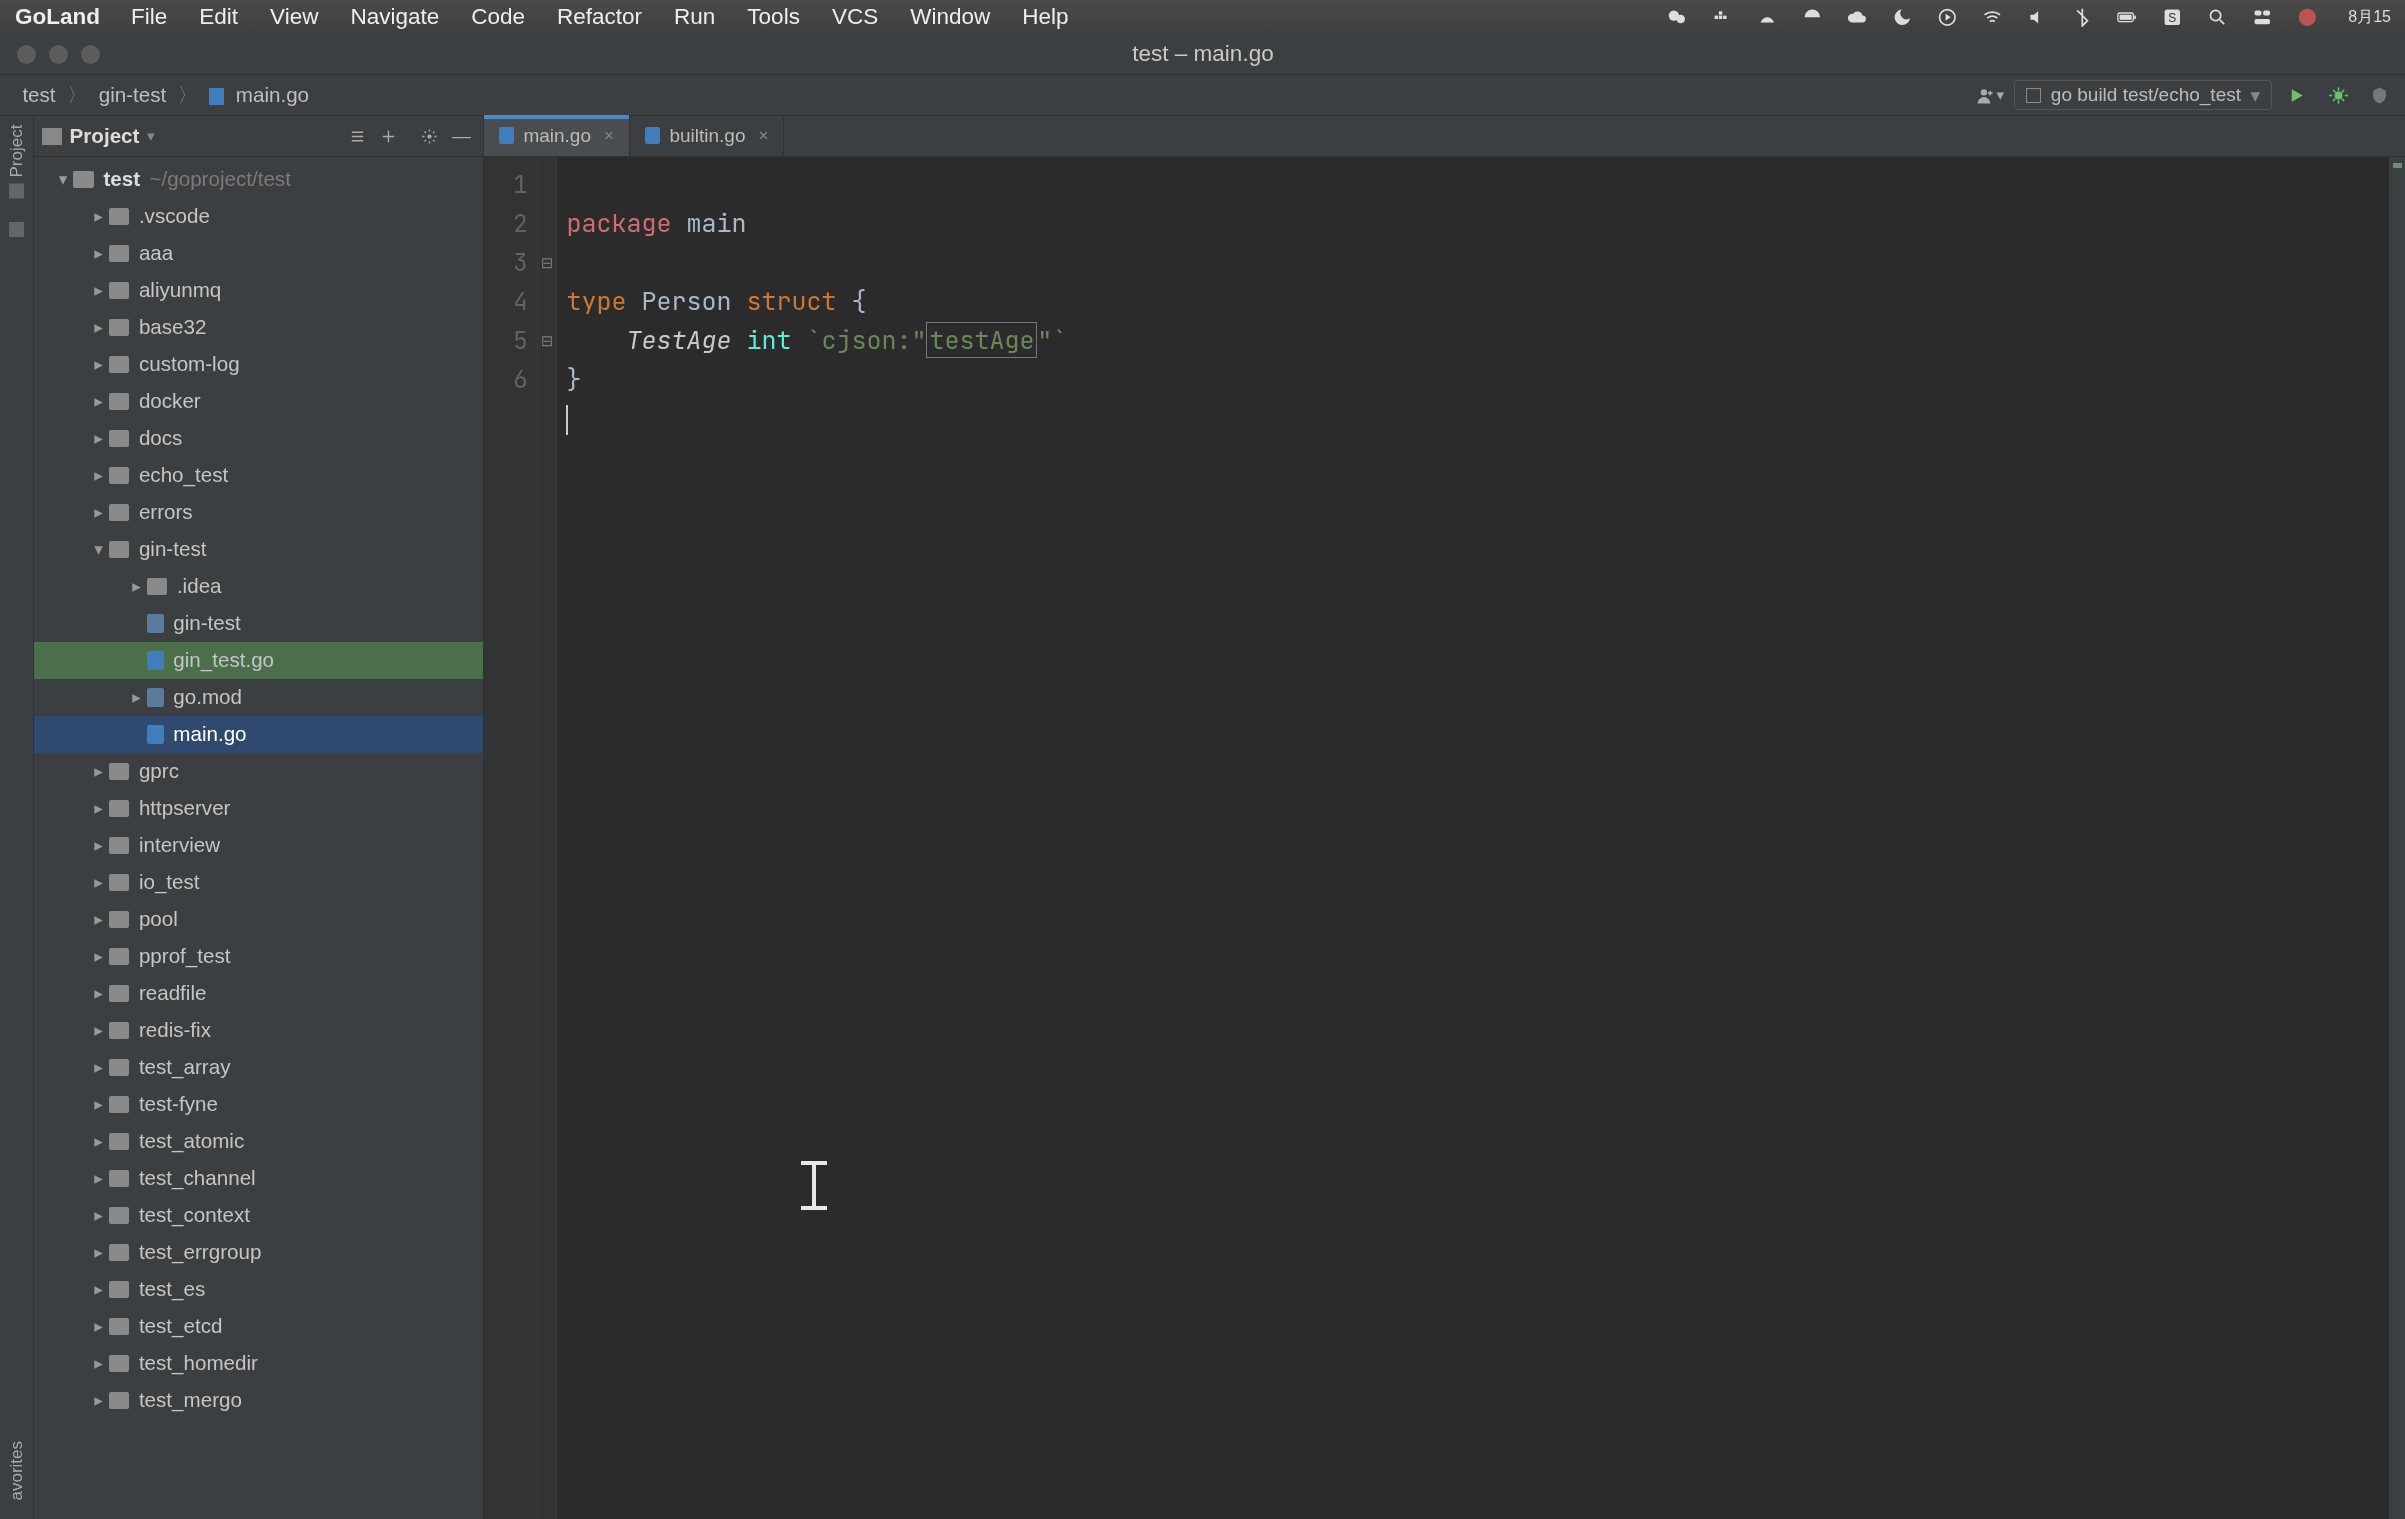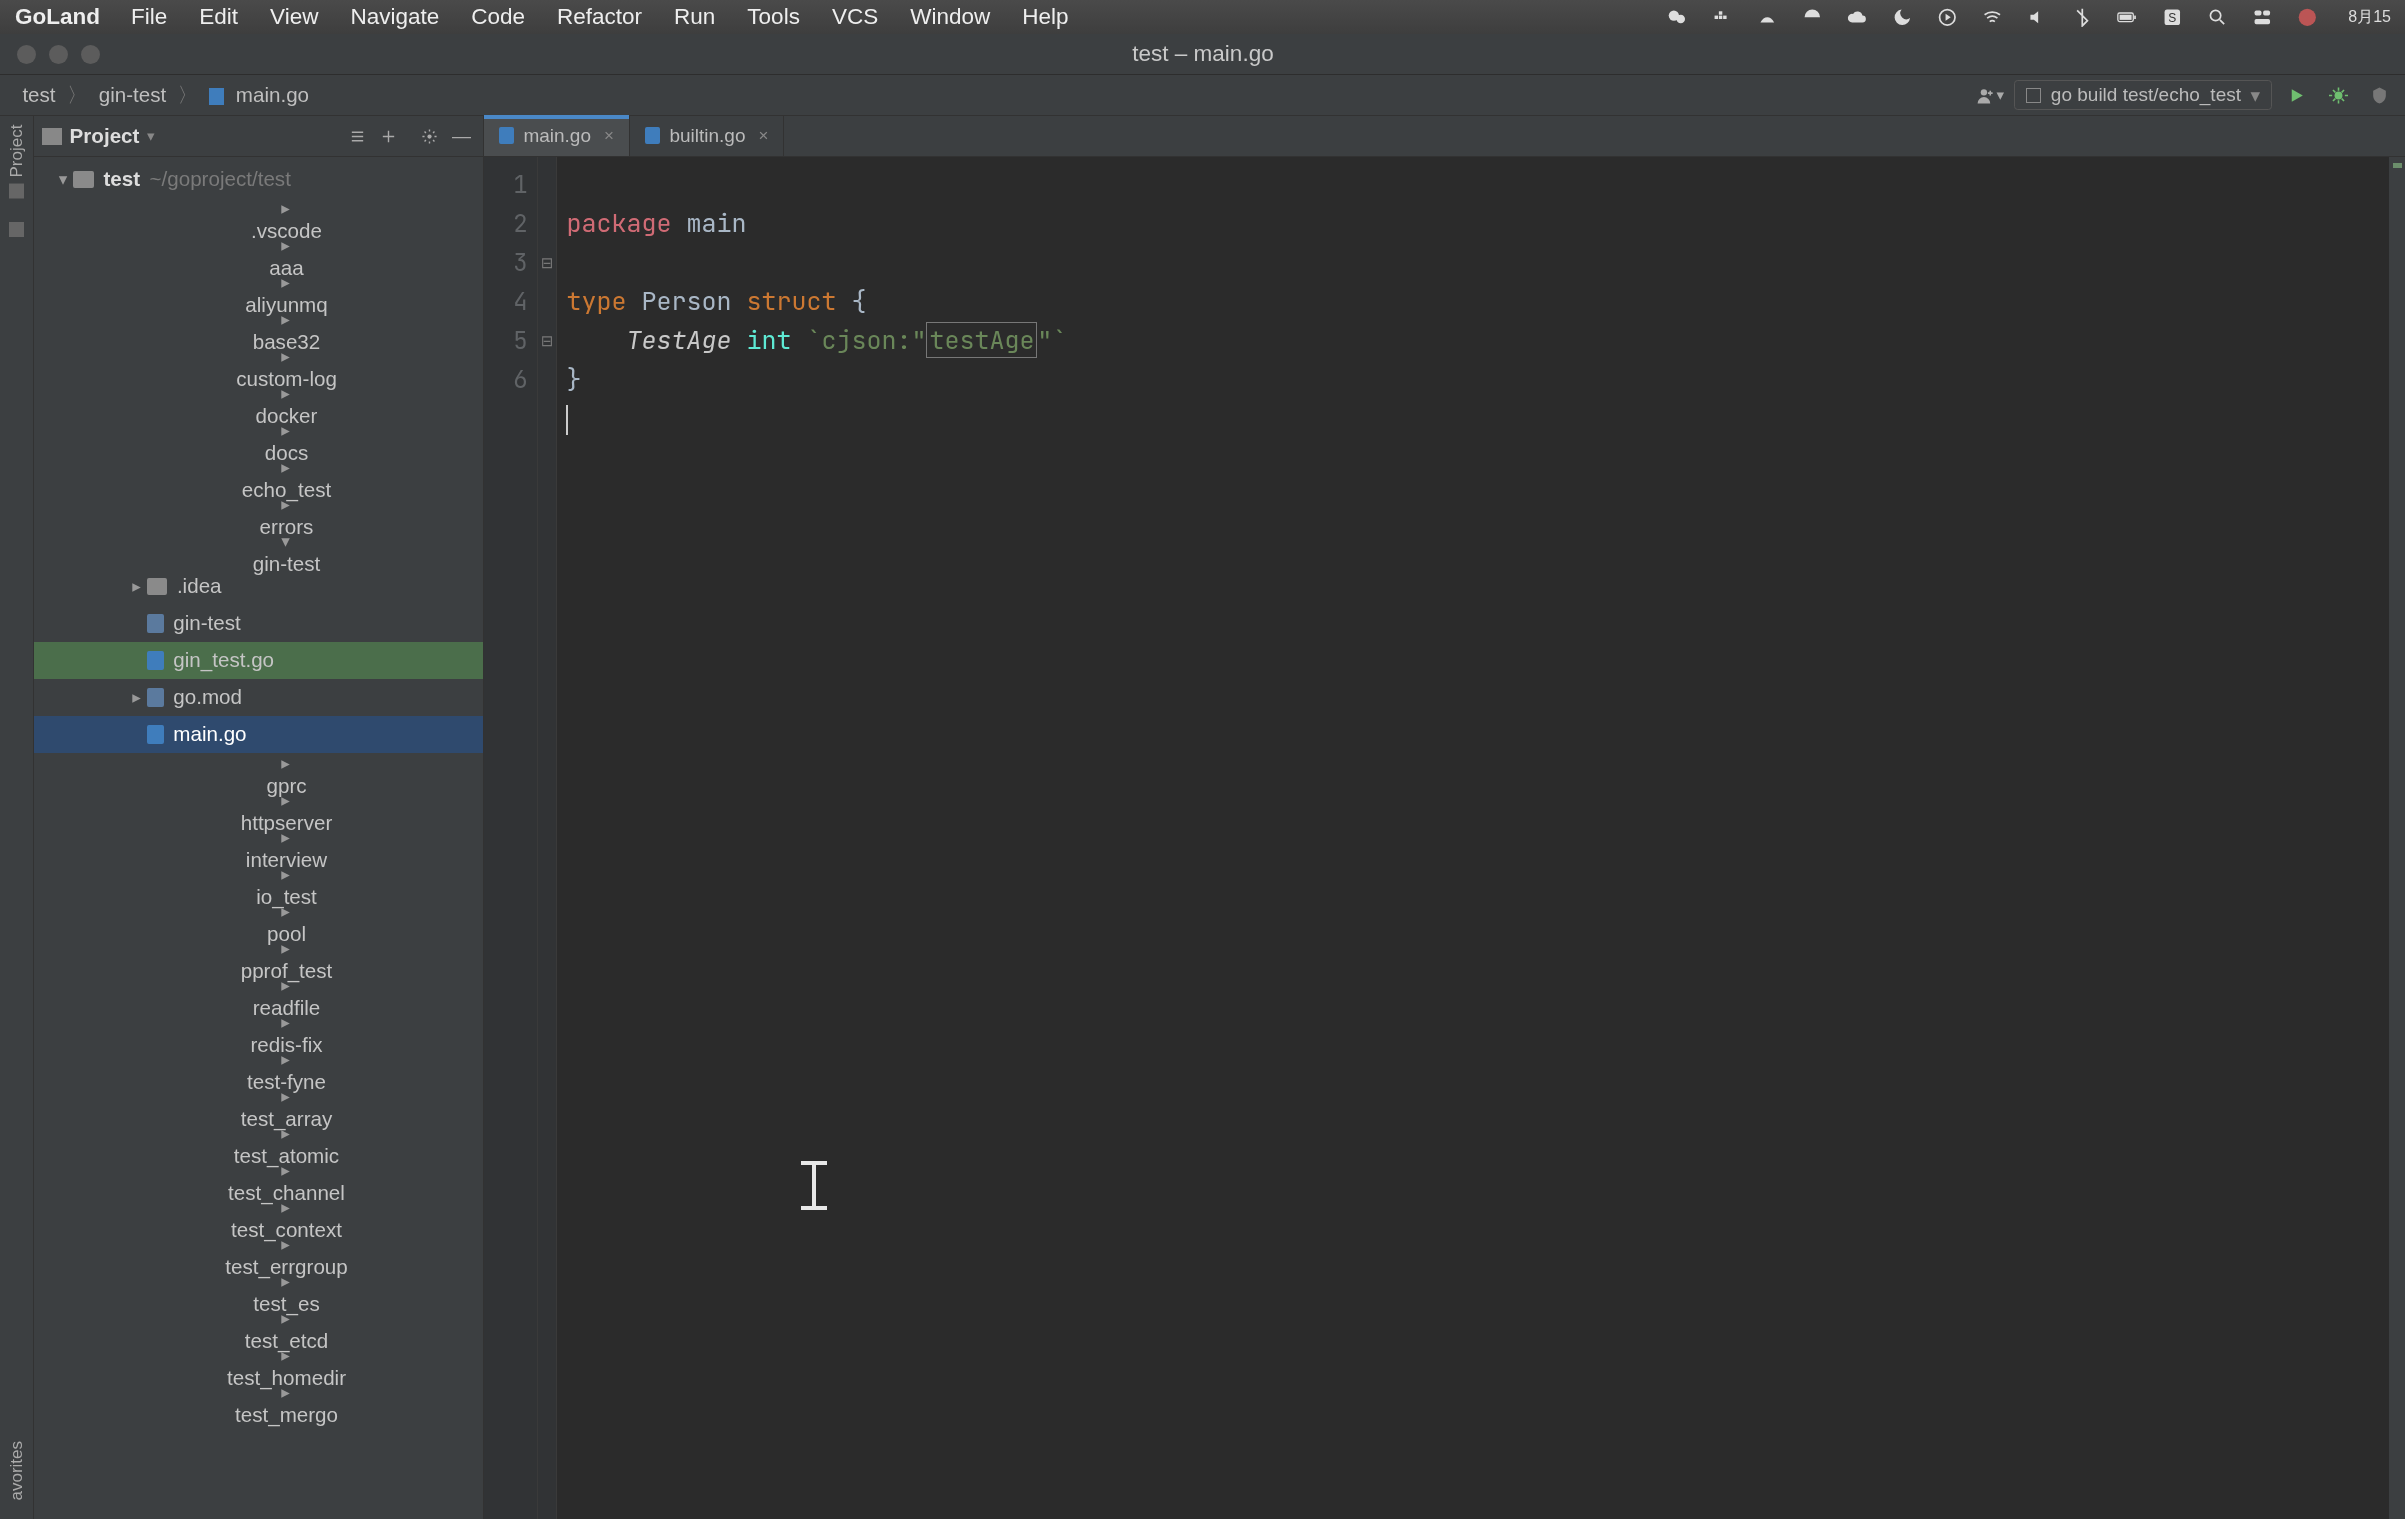--- a/index.html
+++ b/index.html
@@ -85,21 +85,21 @@
 .node { display:flex; align-items:center; height:37px; font-size:20.6px; color:#c5c5c5; cursor:default; white-space:nowrap; }
 .node .arrow { width:17px; text-align:center; color:#999; font-size:17px; margin-right:1.9px; }
 .node .arrow.open::before { content:"▾"; }
 .node .arrow.closed::before { content:"▸"; }
 .node .arrow.none::before { content:""; }
 .node .ficon { width:20.6px; height:17px; background:#8a8a8a; margin-right:9.4px; border-radius:1.9px; }
 .node .ficon.file { background:#5b7a9e; width:17px; height:19px; border-radius:1.9px; }
 .node .ficon.go { background:#3f7dbc; width:17px; height:19px; }
 .node .pathhint { color:#7a7a7a; margin-left:9.4px; }
 .node.d0 { padding-left:20.6px; }
-.node.d1 { padding-left:56px;flex-direction:column; }
+.node.d1 { padding-left:56px; }
 .node.d2 { padding-left:94px; }
 .node.sel-soft { background:#4b6e4b;align-items:center; }
 .node.sel-hard { background:#2f4a6e; color:#fff; }
 
 
 .editor-area { flex:1; display:flex; flex-direction:column; background:#2b2b2b; }
 .tabs { height:41px; background:#3c3f41; display:flex; align-items:flex-end; border-bottom:0.9px solid #323232; }
 .tab { display:flex; align-items:center; gap:9.4px; height:41px; padding:0 15px; font-size:19px; color:#bbb; border-right:0.9px solid #323232; position:relative; cursor:default; }
 .tab .go-ic { width:15px; height:17px; background:#3f7dbc; border-radius:1.9px; }
 .tab .close { color:#888; font-size:17px; margin-left:3.7px; }
@@ -463,26 +463,26 @@
             <span>readfile</span>
           </div>
           <div class="node d1">
             <span class="arrow closed"></span>
             <span class="ficon"></span>
             <span>redis-fix</span>
           </div>
           <div class="node d1">
             <span class="arrow closed"></span>
             <span class="ficon"></span>
+            <span>test_array</span>
+          </div>
+          <div class="node d1">
+            <span class="arrow closed"></span>
+            <span class="ficon"></span>
             <span>test-fyne</span>
-          </div>
-          <div class="node d1">
-            <span class="arrow closed"></span>
-            <span class="ficon"></span>
-            <span>test_array</span>
           </div>
           <div class="node d1">
             <span class="arrow closed"></span>
             <span class="ficon"></span>
             <span>test_atomic</span>
           </div>
           <div class="node d1">
             <span class="arrow closed"></span>
             <span class="ficon"></span>
             <span>test_channel</span>

